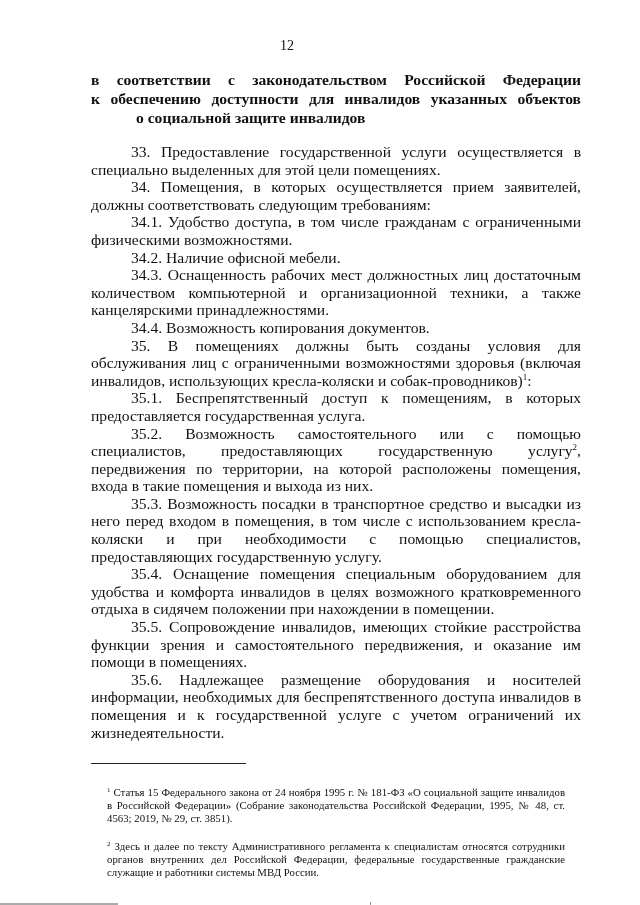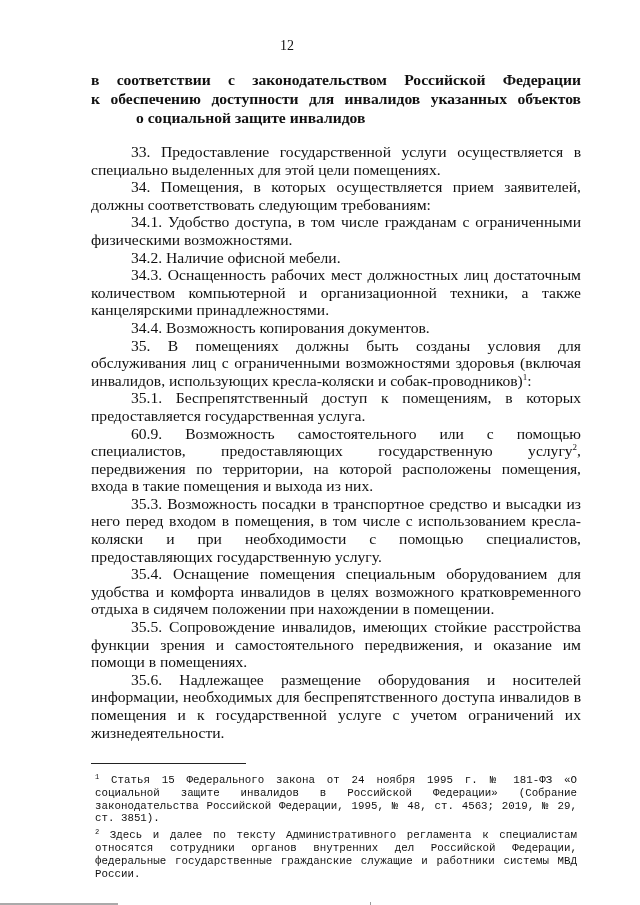--- a/index.html
+++ b/index.html
@@ -6,21 +6,21 @@
     body { width: 640px; height: 905px; position: relative; overflow: hidden; font-family: "Liberation Serif", serif; color: #111; }
     .page-number { position: absolute; top: 38px; left: 0; width: 574px; text-align: center; font-size: 14px; }
     .heading { position: absolute; top: 70px; left: 91px; width: 490px; font-weight: bold; font-size: 15.6px; line-height: 19px; }
     .heading .line { display: block; text-align: justify; text-align-last: justify; white-space: nowrap; }
     .heading .line.last { text-align-last: left; margin-left: 45px; }
     .body { position: absolute; top: 143px; left: 91px; width: 490px; font-size: 15.6px; line-height: 17.6px; }
     .para { margin: 0; text-align: justify; text-indent: 40px; }
     sup { font-size: 9px; line-height: 0; vertical-align: 6px; }
     .fn-rule { position: absolute; top: 763px; left: 91px; width: 155px; height: 0; border-top: 1px solid #222; }
     .footnotes { position: absolute; top: 770px; left: 91px; width: 490px; font-size: 10.8px; line-height: 12.8px; }
-    .fn { margin: 4px; text-align: justify; font-family: Liberation Mono, monospace; }
+    .fn { margin: 16px; text-align: justify; }
     .fn sup { font-size: 7px; vertical-align: 4px; }
     .scan-mark { position: absolute; top: 903px; left: 0; width: 118px; height: 2px; background: #aaa; }
     .scan-tick { position: absolute; top: 902px; left: 370px; width: 1px; height: 3px; background: #999; }
   </style>
 </head>
 <body>
 
 <div class="page-number">12</div>
 
 <div class="heading">
@@ -31,21 +31,21 @@
 
 <div class="body">
   <p class="para"><span>33. Предоставление государственной услуги осуществляется в специально выделенных для этой цели помещениях.</span></p>
   <p class="para"><span>34. Помещения, в которых осуществляется прием заявителей, должны соответствовать следующим требованиям:</span></p>
   <p class="para"><span>34.1. Удобство доступа, в том числе гражданам с ограниченными физическими возможностями.</span></p>
   <p class="para"><span>34.2. Наличие офисной мебели.</span></p>
   <p class="para"><span>34.3. Оснащенность рабочих мест должностных лиц достаточным количеством компьютерной и организационной техники, а также канцелярскими принадлежностями.</span></p>
   <p class="para"><span>34.4. Возможность копирования документов.</span></p>
   <p class="para"><span>35. В помещениях должны быть созданы условия для обслуживания лиц с ограниченными возможностями здоровья (включая инвалидов, использующих кресла-коляски и собак-проводников)</span><sup>1</sup><span>:</span></p>
   <p class="para"><span>35.1. Беспрепятственный доступ к помещениям, в которых предоставляется государственная услуга.</span></p>
-  <p class="para"><span>60.9. Возможность самостоятельного или с помощью специалистов, предоставляющих государственную услугу</span><sup>2</sup><span>, передвижения по территории, на которой расположены помещения, входа в такие помещения и выхода из них.</span></p>
+  <p class="para"><span>35.2. Возможность самостоятельного или с помощью специалистов, предоставляющих государственную услугу</span><sup>2</sup><span>, передвижения по территории, на которой расположены помещения, входа в такие помещения и выхода из них.</span></p>
   <p class="para"><span>35.3. Возможность посадки в транспортное средство и высадки из него перед входом в помещения, в том числе с использованием кресла-коляски и при необходимости с помощью специалистов, предоставляющих государственную услугу.</span></p>
   <p class="para"><span>35.4. Оснащение помещения специальным оборудованием для удобства и комфорта инвалидов в целях возможного кратковременного отдыха в сидячем положении при нахождении в помещении.</span></p>
   <p class="para"><span>35.5. Сопровождение инвалидов, имеющих стойкие расстройства функции зрения и самостоятельного передвижения, и оказание им помощи в помещениях.</span></p>
   <p class="para"><span>35.6. Надлежащее размещение оборудования и носителей информации, необходимых для беспрепятственного доступа инвалидов в помещения и к государственной услуге с учетом ограничений их жизнедеятельности.</span></p>
 </div>
 
 <div class="fn-rule"></div>
 
 <div class="footnotes">
   <p class="fn"><sup>1</sup><span> Статья 15 Федерального закона от 24 ноября 1995 г. № 181-ФЗ «О социальной защите инвалидов в Российской Федерации» (Собрание законодательства Российской Федерации, 1995, № 48, ст. 4563; 2019, № 29, ст. 3851).</span></p>

